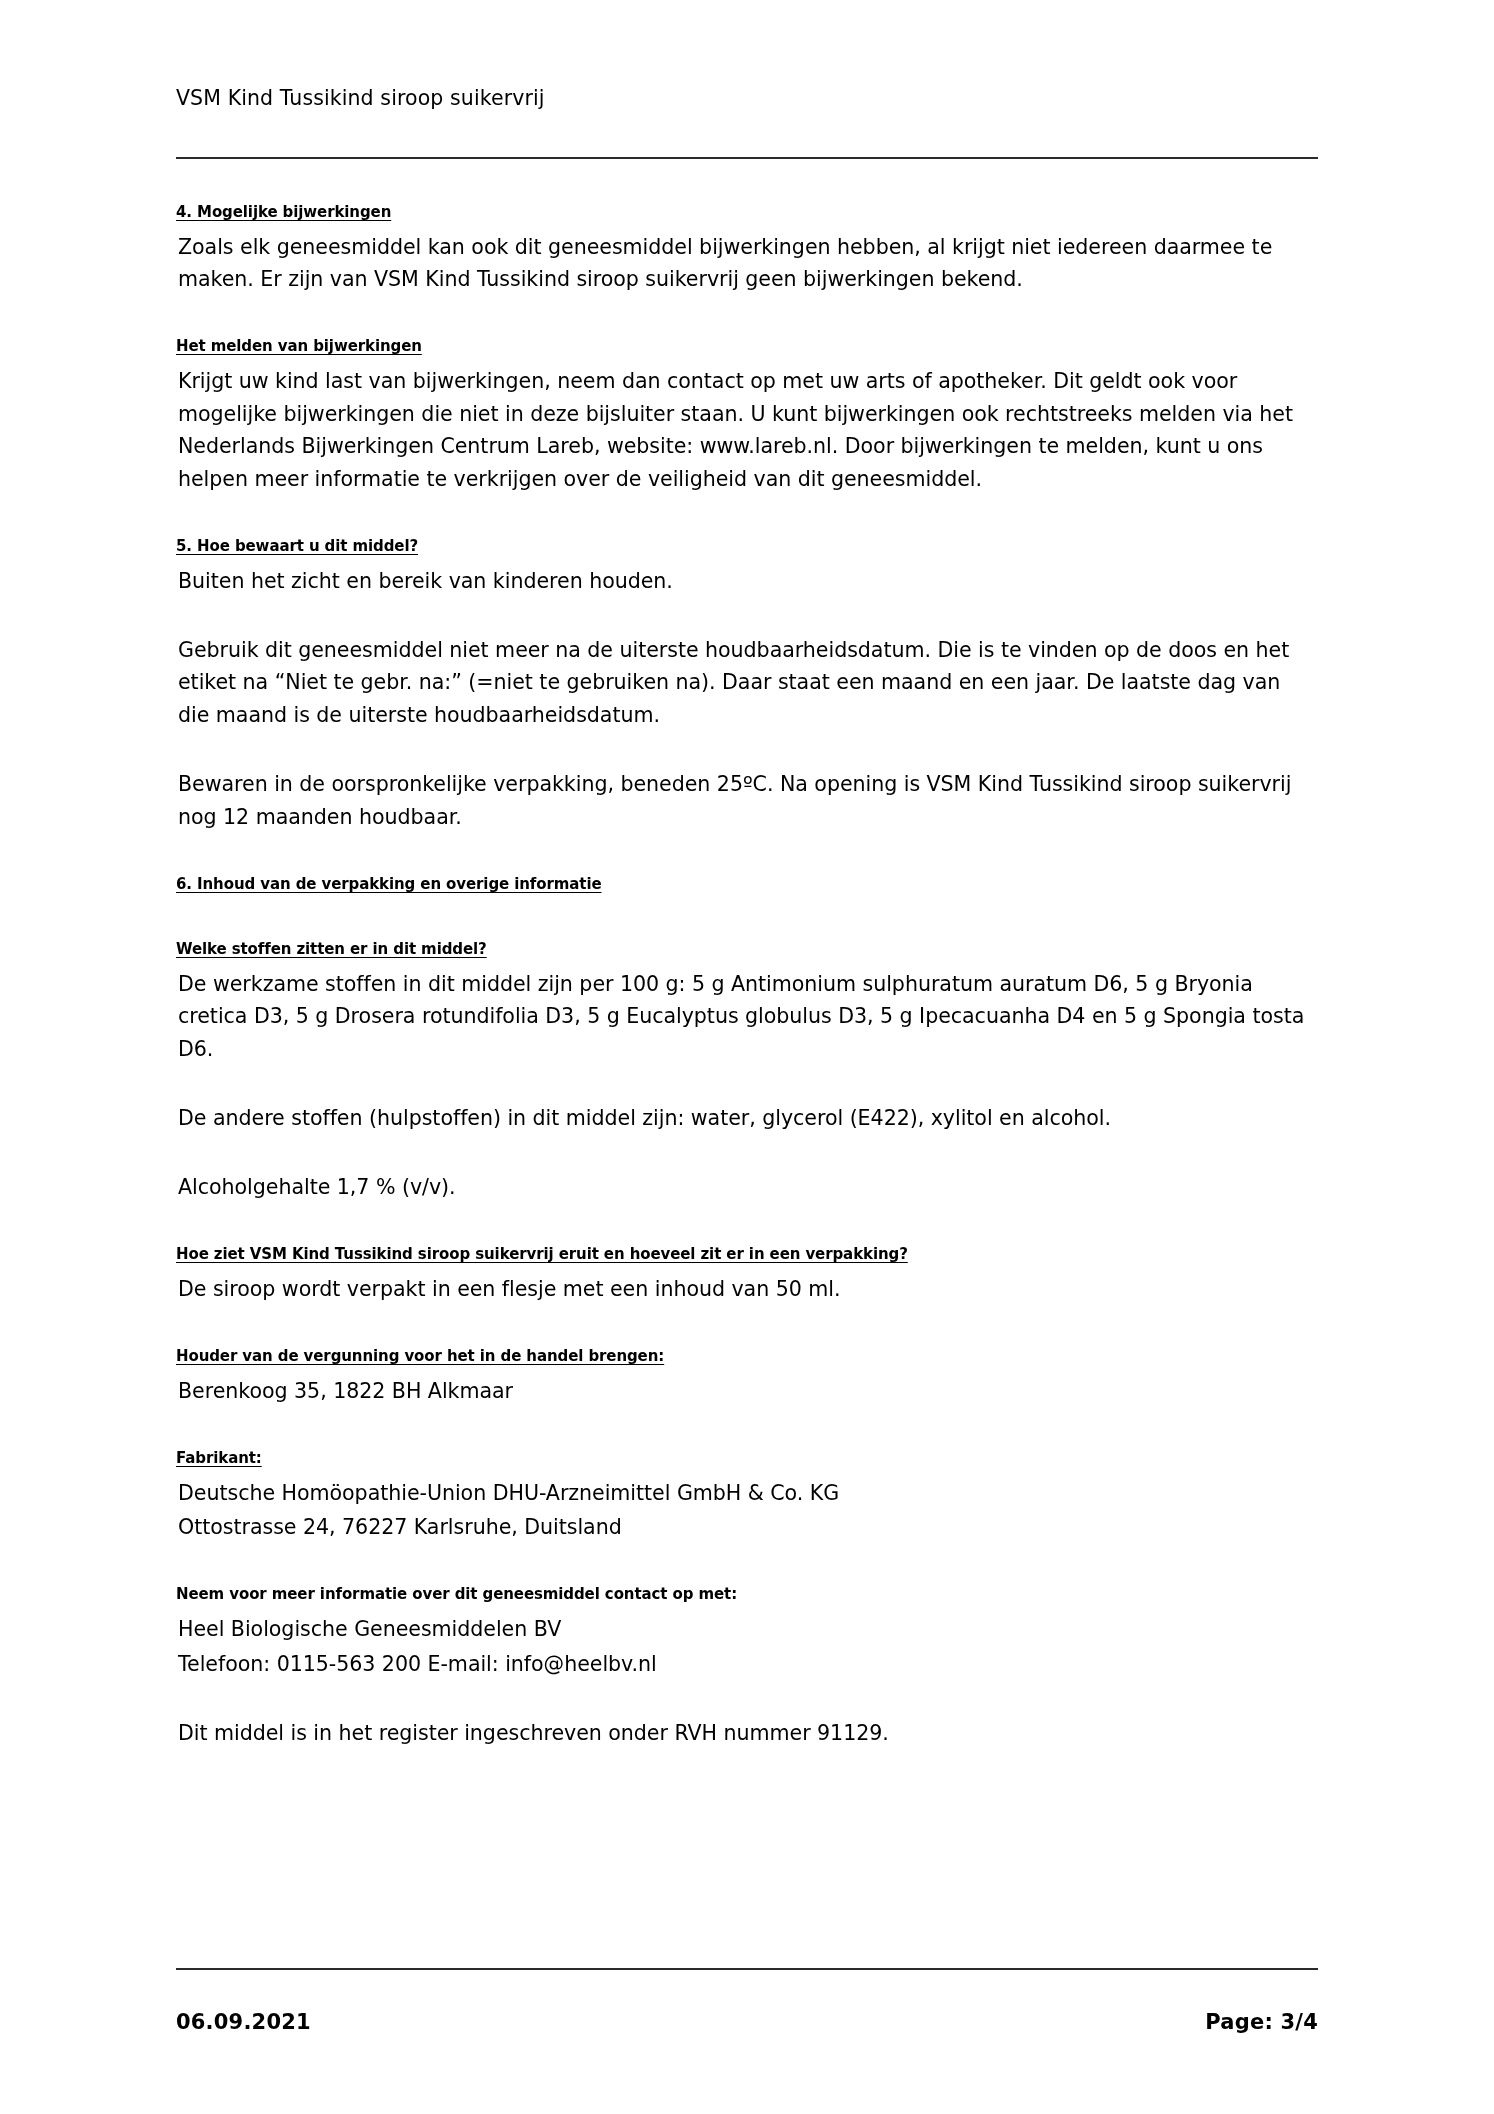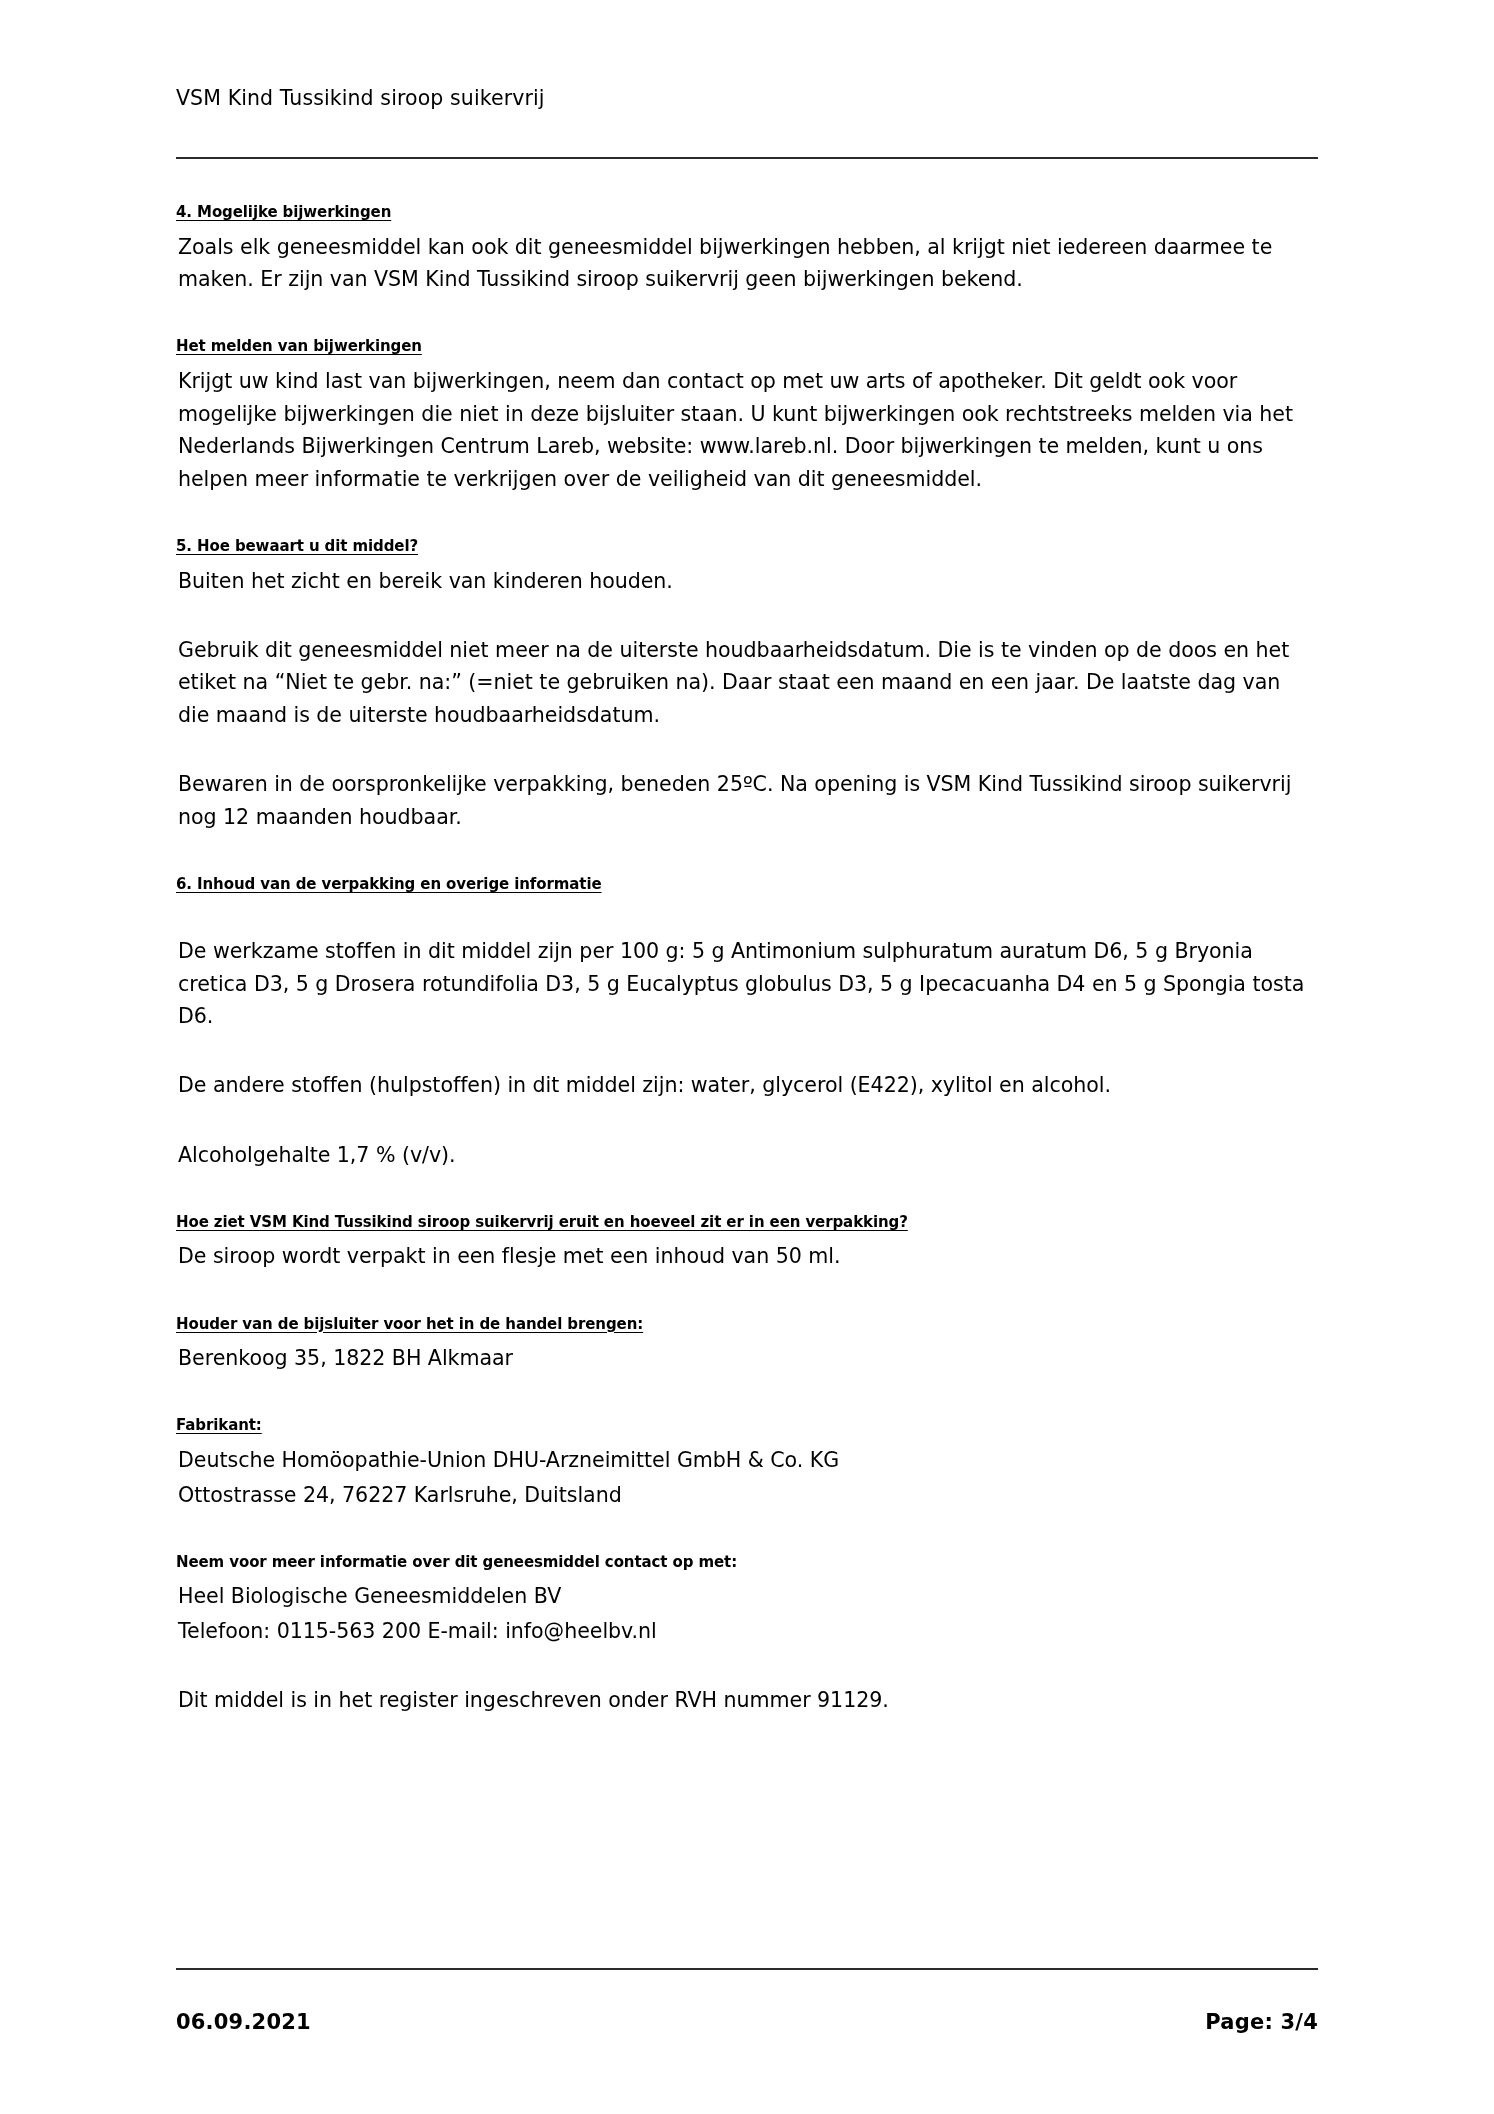--- a/index.html
+++ b/index.html
@@ -122,38 +122,39 @@
       <div class="gap-sm"></div>
 
       <p class="para">Bewaren in de oorspronkelijke verpakking, beneden 25ºC. Na opening is VSM Kind Tussikind siroop suikervrij nog 12 maanden houdbaar.</p>
 
       <div class="gap-sm"></div>
 
       <h2 class="heading">6. Inhoud van de verpakking en overige informatie</h2>
 
       <div class="gap-sm"></div>
 
+      <h2 class="heading">Welke stoffen zitten er in dit middel?</h2>
       <p class="para">De werkzame stoffen in dit middel zijn per 100 g: 5 g Antimonium sulphuratum auratum D6, 5 g Bryonia cretica D3, 5 g Drosera rotundifolia D3, 5 g Eucalyptus globulus D3, 5 g Ipecacuanha D4 en 5 g Spongia tosta D6.</p>
 
       <div class="gap-sm"></div>
 
       <p class="para">De andere stoffen (hulpstoffen) in dit middel zijn: water, glycerol (E422), xylitol en alcohol.</p>
 
       <div class="gap-sm"></div>
 
       <p class="para">Alcoholgehalte 1,7 % (v/v).</p>
 
       <div class="gap-sm"></div>
 
       <h2 class="heading">Hoe ziet VSM Kind Tussikind siroop suikervrij eruit en hoeveel zit er in een verpakking?</h2>
       <p class="para">De siroop wordt verpakt in een flesje met een inhoud van 50 ml.</p>
 
       <div class="gap-sm"></div>
 
-      <h2 class="heading">Houder van de bijsluiter voor het in de handel brengen:</h2>
+      <h2 class="heading">Houder van de vergunning voor het in de handel brengen:</h2>
       <p class="para">Berenkoog 35, 1822 BH Alkmaar</p>
 
       <div class="gap-sm"></div>
 
       <h2 class="heading">Fabrikant:</h2>
       <p class="para">Deutsche Homöopathie-Union DHU-Arzneimittel GmbH &amp; Co. KG</p>
       <p class="para">Ottostrasse 24, 76227 Karlsruhe, Duitsland</p>
 
       <div class="gap-sm"></div>
 

